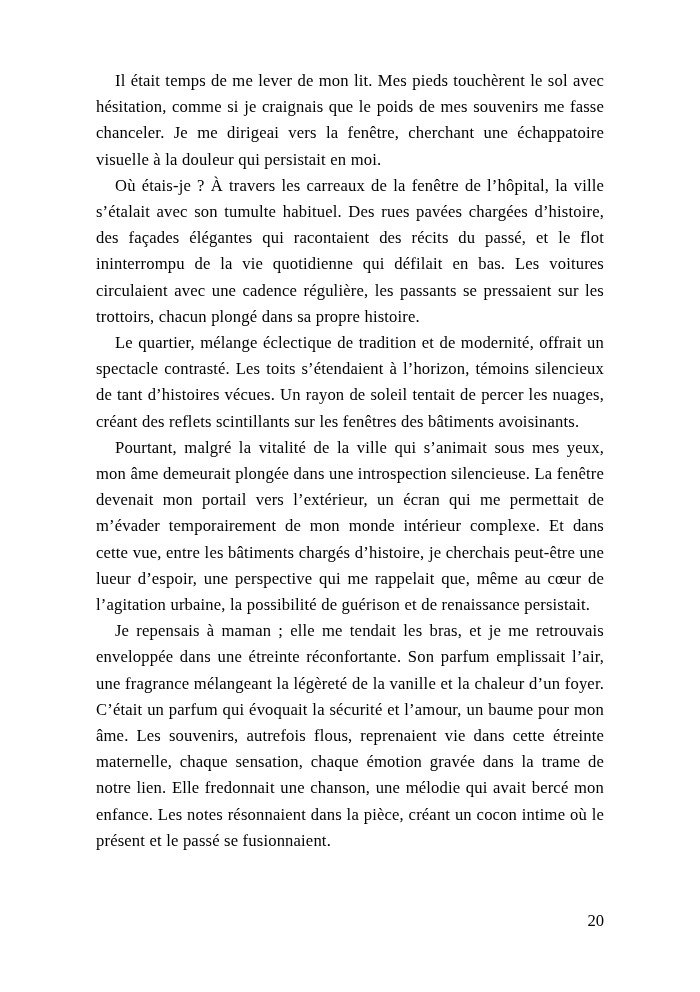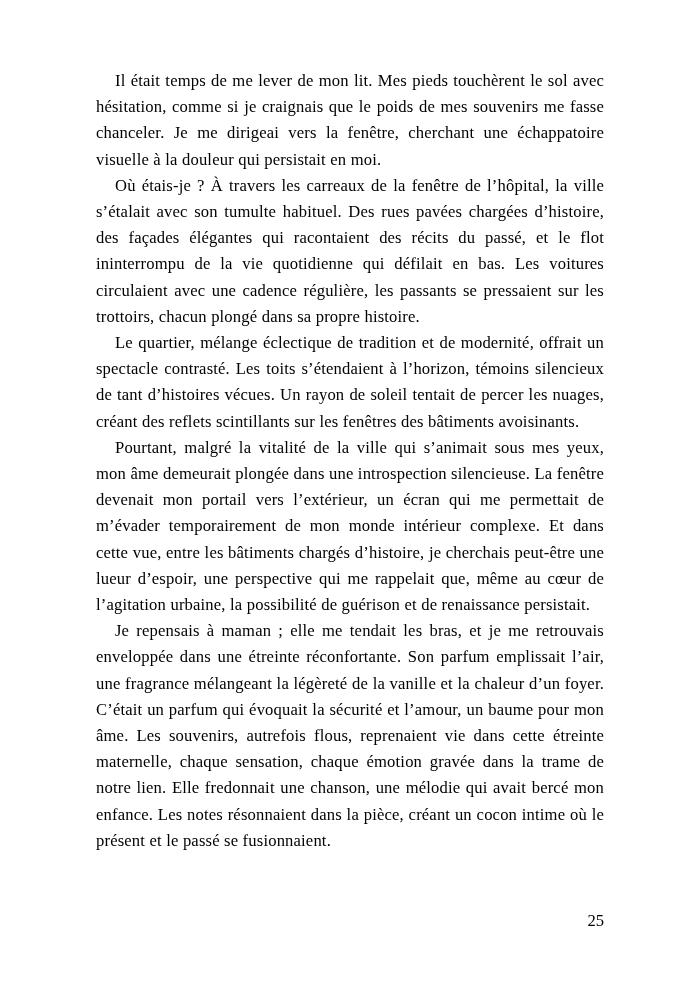--- a/index.html
+++ b/index.html
@@ -57,15 +57,15 @@
 <div class="page">
 
   <div class="text-block">
     <p class="para">Il était temps de me lever de mon lit. Mes pieds touchèrent le sol avec hésitation, comme si je craignais que le poids de mes souvenirs me fasse chanceler. Je me dirigeai vers la fenêtre, cherchant une échappatoire visuelle à la douleur qui persistait en moi.</p>
     <p class="para">Où étais-je ? À travers les carreaux de la fenêtre de l’hôpital, la ville s’étalait avec son tumulte habituel. Des rues pavées chargées d’histoire, des façades élégantes qui racontaient des récits du passé, et le flot ininterrompu de la vie quotidienne qui défilait en bas. Les voitures circulaient avec une cadence régulière, les passants se pressaient sur les trottoirs, chacun plongé dans sa propre histoire.</p>
     <p class="para">Le quartier, mélange éclectique de tradition et de modernité, offrait un spectacle contrasté. Les toits s’étendaient à l’horizon, témoins silencieux de tant d’histoires vécues. Un rayon de soleil tentait de percer les nuages, créant des reflets scintillants sur les fenêtres des bâtiments avoisinants.</p>
     <p class="para">Pourtant, malgré la vitalité de la ville qui s’animait sous mes yeux, mon âme demeurait plongée dans une introspection silencieuse. La fenêtre devenait mon portail vers l’extérieur, un écran qui me permettait de m’évader temporairement de mon monde intérieur complexe. Et dans cette vue, entre les bâtiments chargés d’histoire, je cherchais peut-être une lueur d’espoir, une perspective qui me rappelait que, même au cœur de l’agitation urbaine, la possibilité de guérison et de renaissance persistait.</p>
     <p class="para">Je repensais à maman ; elle me tendait les bras, et je me retrouvais enveloppée dans une étreinte réconfortante. Son parfum emplissait l’air, une fragrance mélangeant la légèreté de la vanille et la chaleur d’un foyer. C’était un parfum qui évoquait la sécurité et l’amour, un baume pour mon âme. Les souvenirs, autrefois flous, reprenaient vie dans cette étreinte maternelle, chaque sensation, chaque émotion gravée dans la trame de notre lien. Elle fredonnait une chanson, une mélodie qui avait bercé mon enfance. Les notes résonnaient dans la pièce, créant un cocon intime où le présent et le passé se fusionnaient.</p>
   </div>
 
-  <div class="page-number">25</div>
+  <div class="page-number">20</div>
 
 </div>
 
 </body></html>

